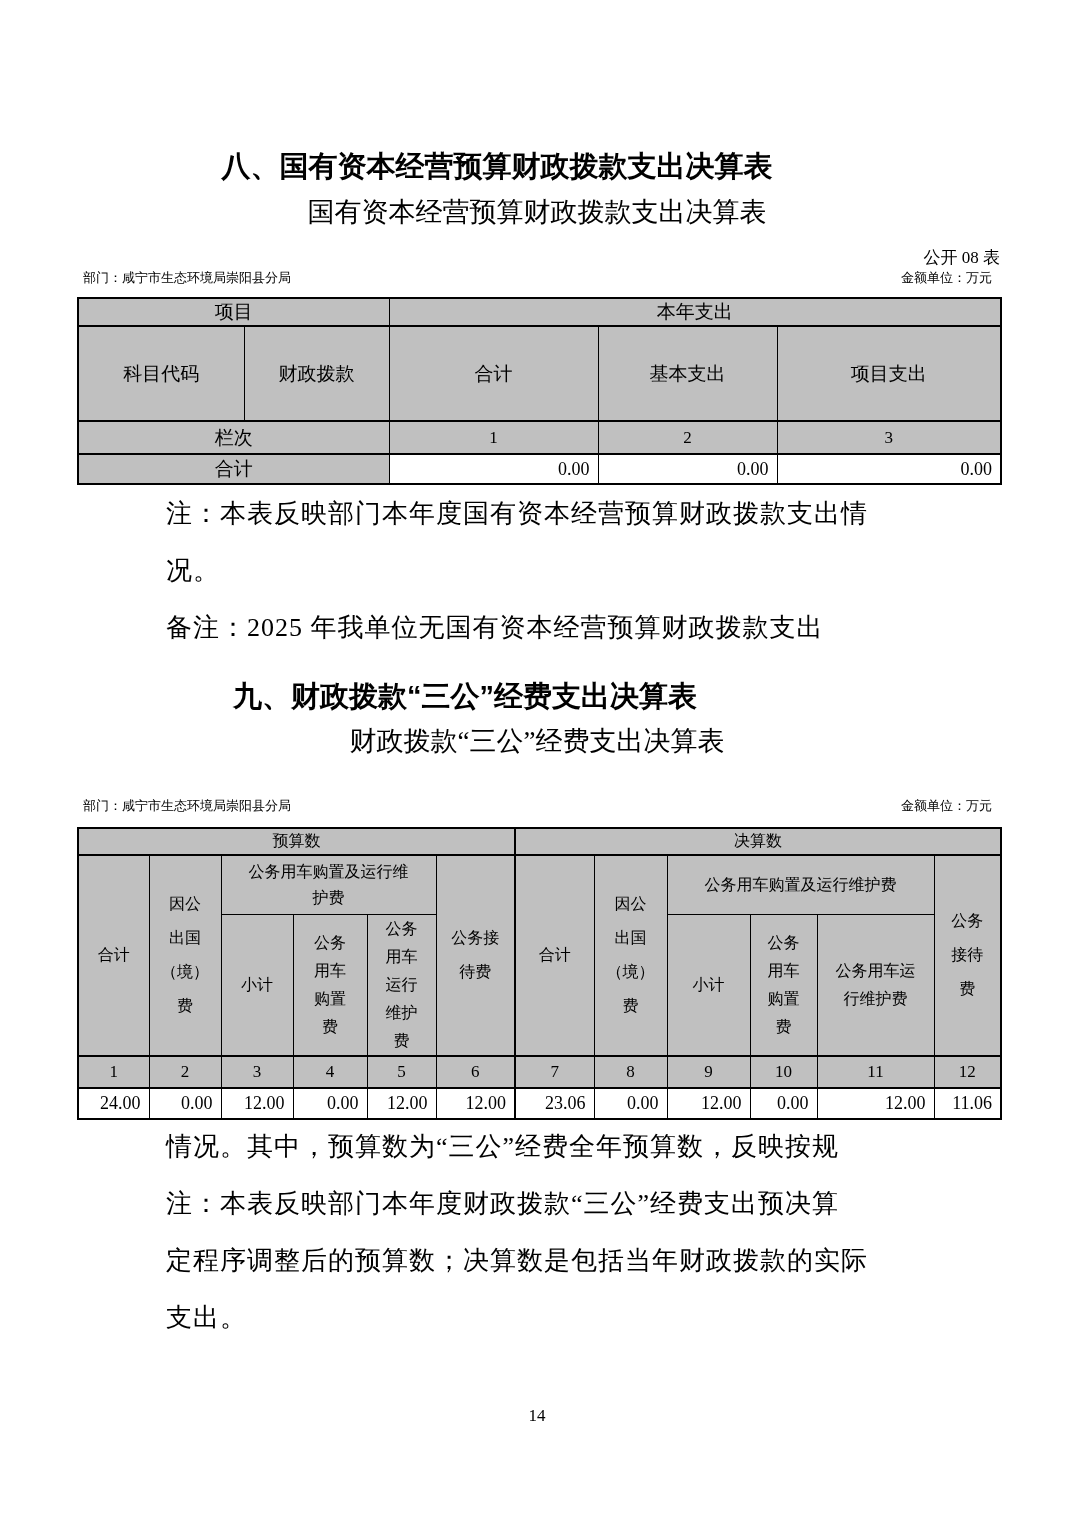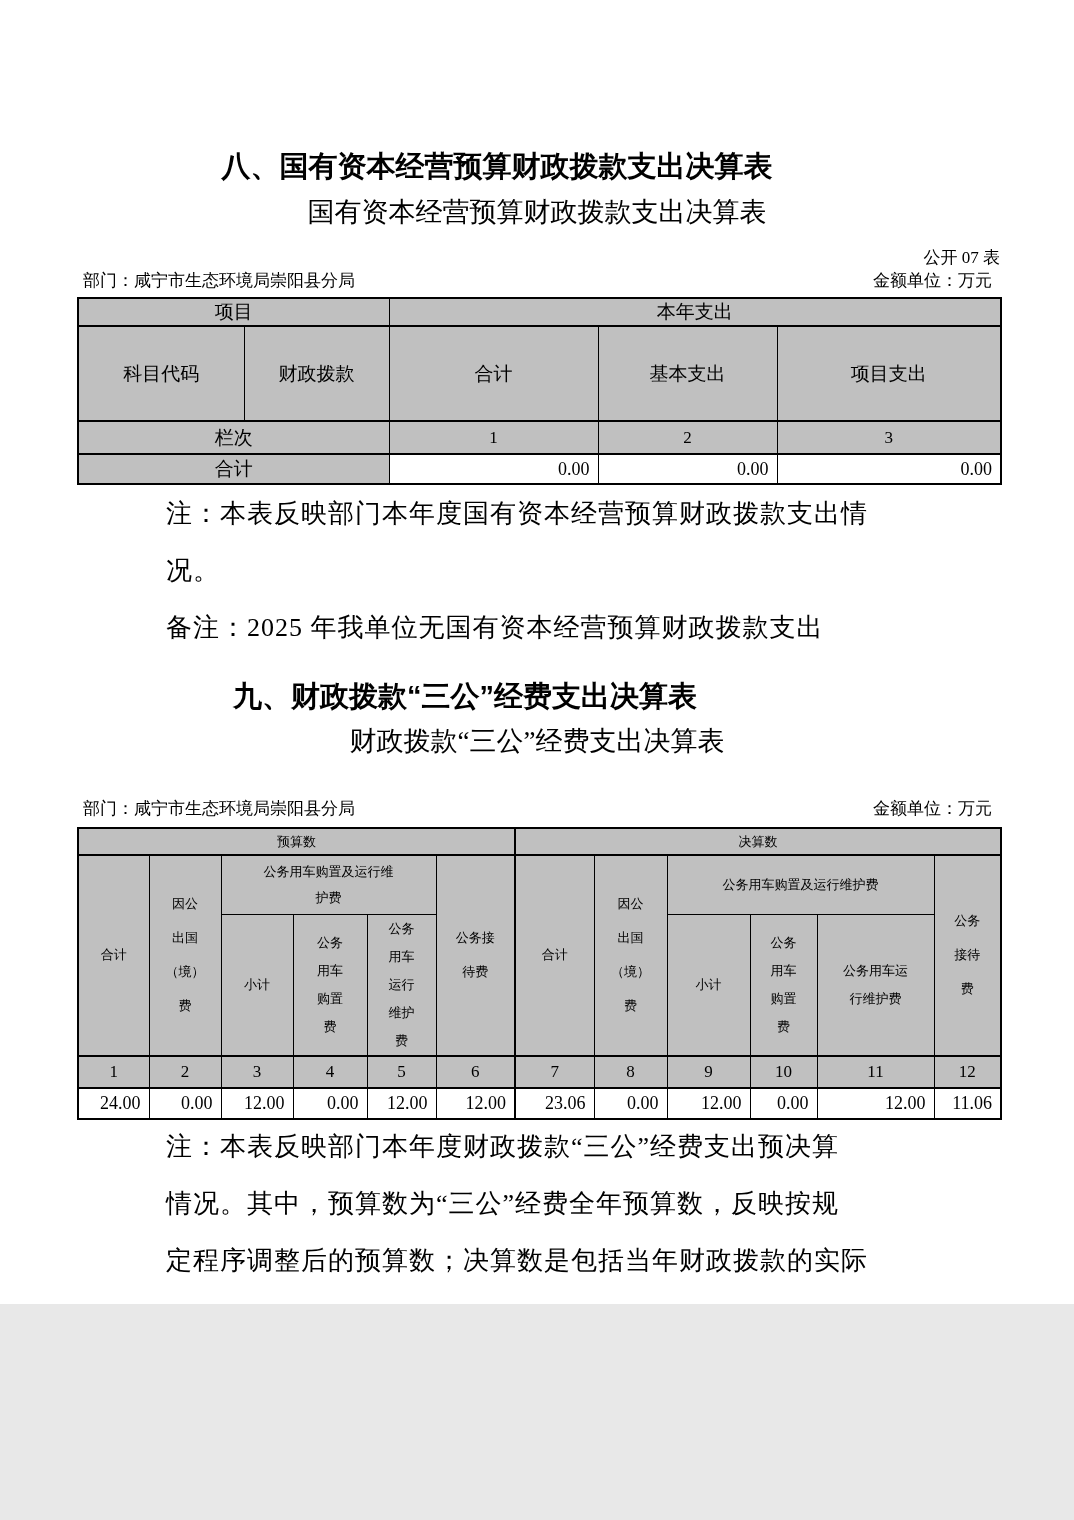--- a/index.html
+++ b/index.html
@@ -1,18 +1,18 @@
 <!DOCTYPE html>
 <html><head>
 <meta charset="utf-8">
 <style>
   html,body { margin:0; padding:0; background:#e8e8e8; }
   .page {
     position:relative;
-    width:1074px; height:1304px;
+    width:1074px; height:1520px;
     margin:0 auto;
     background:#ffffff;
     font-family:"Liberation Serif","DejaVu Serif",serif;
     color:#000;
     overflow:hidden;
   }
   .abs { position:absolute; }
 
   .heading {
     left:0; width:100%;
@@ -33,38 +33,38 @@
     left:77px; width:923px;
     text-align:right;
     font-size:17px;
     padding-right:0;
     box-sizing:border-box;
   }
   .meta-row {
     left:77px; width:923px;
     display:flex;
     justify-content:space-between;
-    font-size:17px;
+    font-size:13px;
     box-sizing:border-box;
     padding:0 8px 0 6px;
   }
 
   table.t {
     border-collapse:collapse;
     table-layout:fixed;
     border:2px solid #000;
   }
   table.t td {
     border:1px solid #000;
     border-top-width:2px;
     border-bottom-width:2px;
     background:#c0c0c0;
     text-align:center;
     vertical-align:middle;
-    font-size:13px;
+    font-size:16px;
     padding:0;
     overflow:hidden;
     white-space:pre-line;
   }
   table.t1 td { font-size:19px; }
   table.t1 td.num { font-size:17px; }
   table.t td.band { border-bottom-width:1px; }
   table.t td.sub  { border-top-width:1px; line-height:28px; }
   table.t td.div  { border-left-width:2px; }
   table.t td.rsp  { line-height:34px; }
@@ -88,21 +88,21 @@
     font-size:17px;
   }
 </style>
 </head>
 <body>
 
 <div class="page">
 
   <div class="abs heading" style="top:147px; transform:translateX(-40px);">八、国有资本经营预算财政拨款支出决算表</div>
   <div class="abs tbl-title" style="top:194px;">国有资本经营预算财政拨款支出决算表</div>
-  <div class="abs tag-line" style="top:246px;">公开 07 表</div>
+  <div class="abs tag-line" style="top:246px;">公开 08 表</div>
   <div class="abs meta-row" style="top:269px;">
     <span>部门：咸宁市生态环境局崇阳县分局</span>
     <span>金额单位：万元</span>
   </div>
 
   <table class="t t1 abs" style="top:297px; left:77px; width:923px;">
     <colgroup>
       <col style="width:166px">
         <col style="width:145px">
         <col style="width:209px">
@@ -233,21 +233,21 @@
       <td class="val">0.00</td>
       <td class="val">12.00</td>
       <td class="val">0.00</td>
       <td class="val">12.00</td>
       <td class="val">11.06</td>
     </tr>
   </tbody>
     </table>
 
   <div class="abs note" style="top:1118px; left:166px; width:790px;">
+    <div>情况。其中，预算数为“三公”经费全年预算数，反映按规</div>
     <div>注：本表反映部门本年度财政拨款“三公”经费支出预决算</div>
-    <div>情况。其中，预算数为“三公”经费全年预算数，反映按规</div>
     <div>定程序调整后的预算数；决算数是包括当年财政拨款的实际</div>
     <div>支出。</div>
   </div>
 
   <div class="abs pagenum" style="top:1406px;">14</div>
 
 </div>
 
 </body></html>

